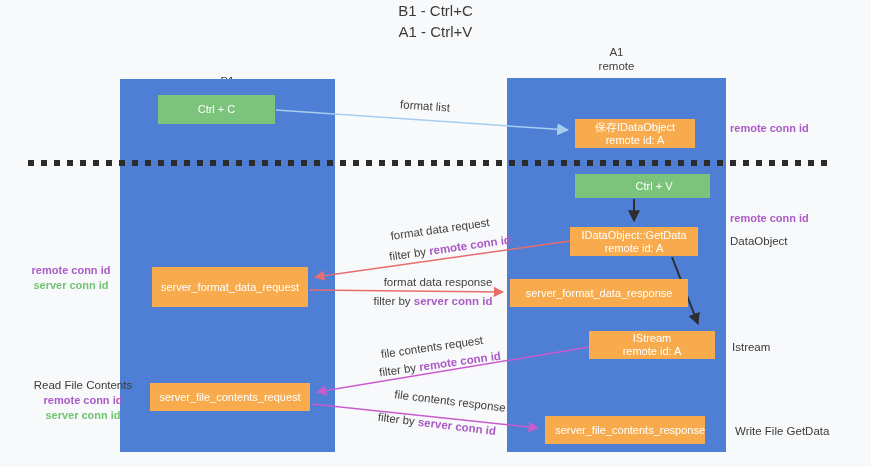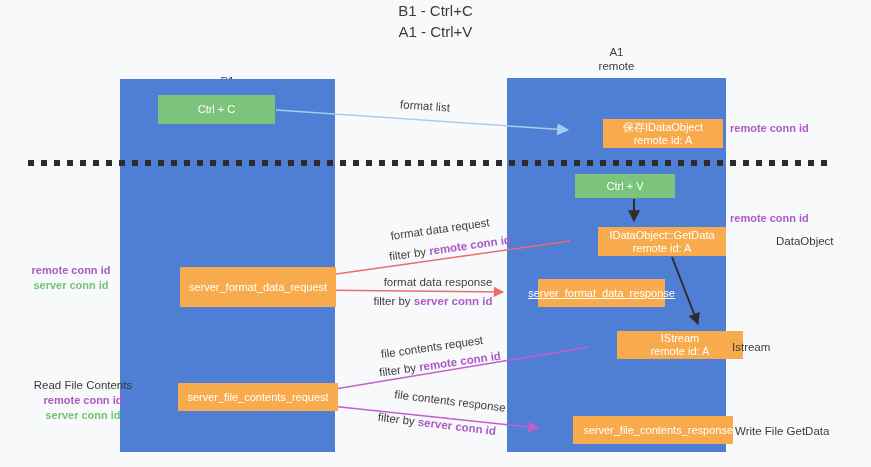--- a/index.html
+++ b/index.html
@@ -11,21 +11,21 @@
   }
   .abs{position:absolute;}
   .title-block{left:0;top:6;width:100%;text-align:center;font-size:15px;line-height:21px;color:#3a3a3a;}
   .lifeline-header{text-align:center;font-size:11.5px;line-height:14px;color:#404040;}
   .column{background:var(--column-blue,#4e7fd4);}
   .box{
     display:flex;flex-direction:column;align-items:center;justify-content:center;
     color:#ffffff;font-size:11px;line-height:13px;text-align:center;white-space:nowrap;
   }
   .box.green{background:var(--box-green,#7cc47c);}
-  .box.orange{background:var(--box-orange,#f8ab4c);margin-left:28px;}
+  .box.orange{background:var(--box-orange,#f8ab4c);}
   .edge-label{font-size:11.5px;white-space:nowrap;color:#3f3f3f;}
   .centered{transform:translate(-50%,-50%);}
   .rot-neg{transform:translate(-50%,-50%) rotate(-8deg);}
   .rot-pos{transform:translate(-50%,-50%) rotate(7deg);}
   .rot-slight{transform:translate(-50%,-50%) rotate(4deg);}
   .purple{color:var(--text-purple,#ab5bc6);font-weight:700;}
   .greentxt{color:var(--text-green,#72c472);font-weight:700;}
   .side-label{font-size:11.5px;white-space:nowrap;}
   .side-bold{font-size:11px;font-weight:700;white-space:nowrap;}
   .left-block{text-align:center;line-height:15px;}
@@ -80,34 +80,34 @@
 
   <div class="abs box green" style="left:158px;top:95px;width:117px;height:29px;text-align:center;">
     <div>Ctrl + C</div>
   </div>
 
   <div class="abs box orange" style="left:575px;top:119px;width:120px;height:29px;">
     <div>保存IDataObject</div>
     <div>remote id: A</div>
   </div>
 
-  <div class="abs box green" style="left:575px;top:174px;width:100px;height:24px;">
+  <div class="abs box green" style="left:575px;top:174px;width:112px;height:24px;padding-left:23px;">
     <div>Ctrl + V</div>
   </div>
 
   <div class="abs box orange" style="left:570px;top:227px;width:128px;height:29px;">
     <div>IDataObject::GetData</div>
     <div>remote id: A</div>
   </div>
 
   <div class="abs box orange" style="left:152px;top:267px;width:156px;height:40px;">
     <div>server_format_data_request</div>
   </div>
 
-  <div class="abs box orange" style="left:510px;top:279px;width:127px;height:28px;text-decoration:underline;">
+  <div class="abs box orange" style="left:510px;top:279px;width:178px;height:28px;">
     <div>server_format_data_response</div>
   </div>
 
   <div class="abs box orange" style="left:589px;top:331px;width:126px;height:28px;">
     <div>IStream</div>
     <div>remote id: A</div>
   </div>
 
   <div class="abs box orange" style="left:150px;top:383px;width:160px;height:28px;">
     <div>server_file_contents_request</div>
@@ -126,21 +126,21 @@
   <div class="abs edge-label centered" style="left:433px;top:301px;"><span>filter by </span><span class="purple">server conn id</span></div>
 
   <div class="abs edge-label rot-neg" style="left:432px;top:347px;">file contents request</div>
   <div class="abs edge-label rot-neg" style="left:440px;top:364px;"><span>filter by </span><span class="purple">remote conn id</span></div>
 
   <div class="abs edge-label rot-pos" style="left:450px;top:401px;">file contents response</div>
   <div class="abs edge-label rot-pos" style="left:437px;top:424px;"><span>filter by </span><span class="purple">server conn id</span></div>
 
   <div class="abs side-bold purple" style="left:730px;top:122px;">remote conn id</div>
   <div class="abs side-bold purple" style="left:730px;top:212px;">remote conn id</div>
-  <div class="abs side-label" style="left:730px;top:235px;margin-left:46px;">DataObject</div>
+  <div class="abs side-label" style="left:730px;top:235px;">DataObject</div>
   <div class="abs side-label" style="left:732px;top:341px;">Istream</div>
   <div class="abs side-label" style="left:735px;top:425px;">Write File GetData</div>
 
   <div class="abs left-block" style="left:16px;top:263px;width:110px;">
     <div class="side-bold purple">remote conn id</div>
     <div class="side-bold greentxt">server conn id</div>
   </div>
   <div class="abs left-block" style="left:16px;top:378px;width:112px;margin-left:11px;">
     <div class="side-label">Read File Contents</div>
     <div class="side-bold purple">remote conn id</div>

